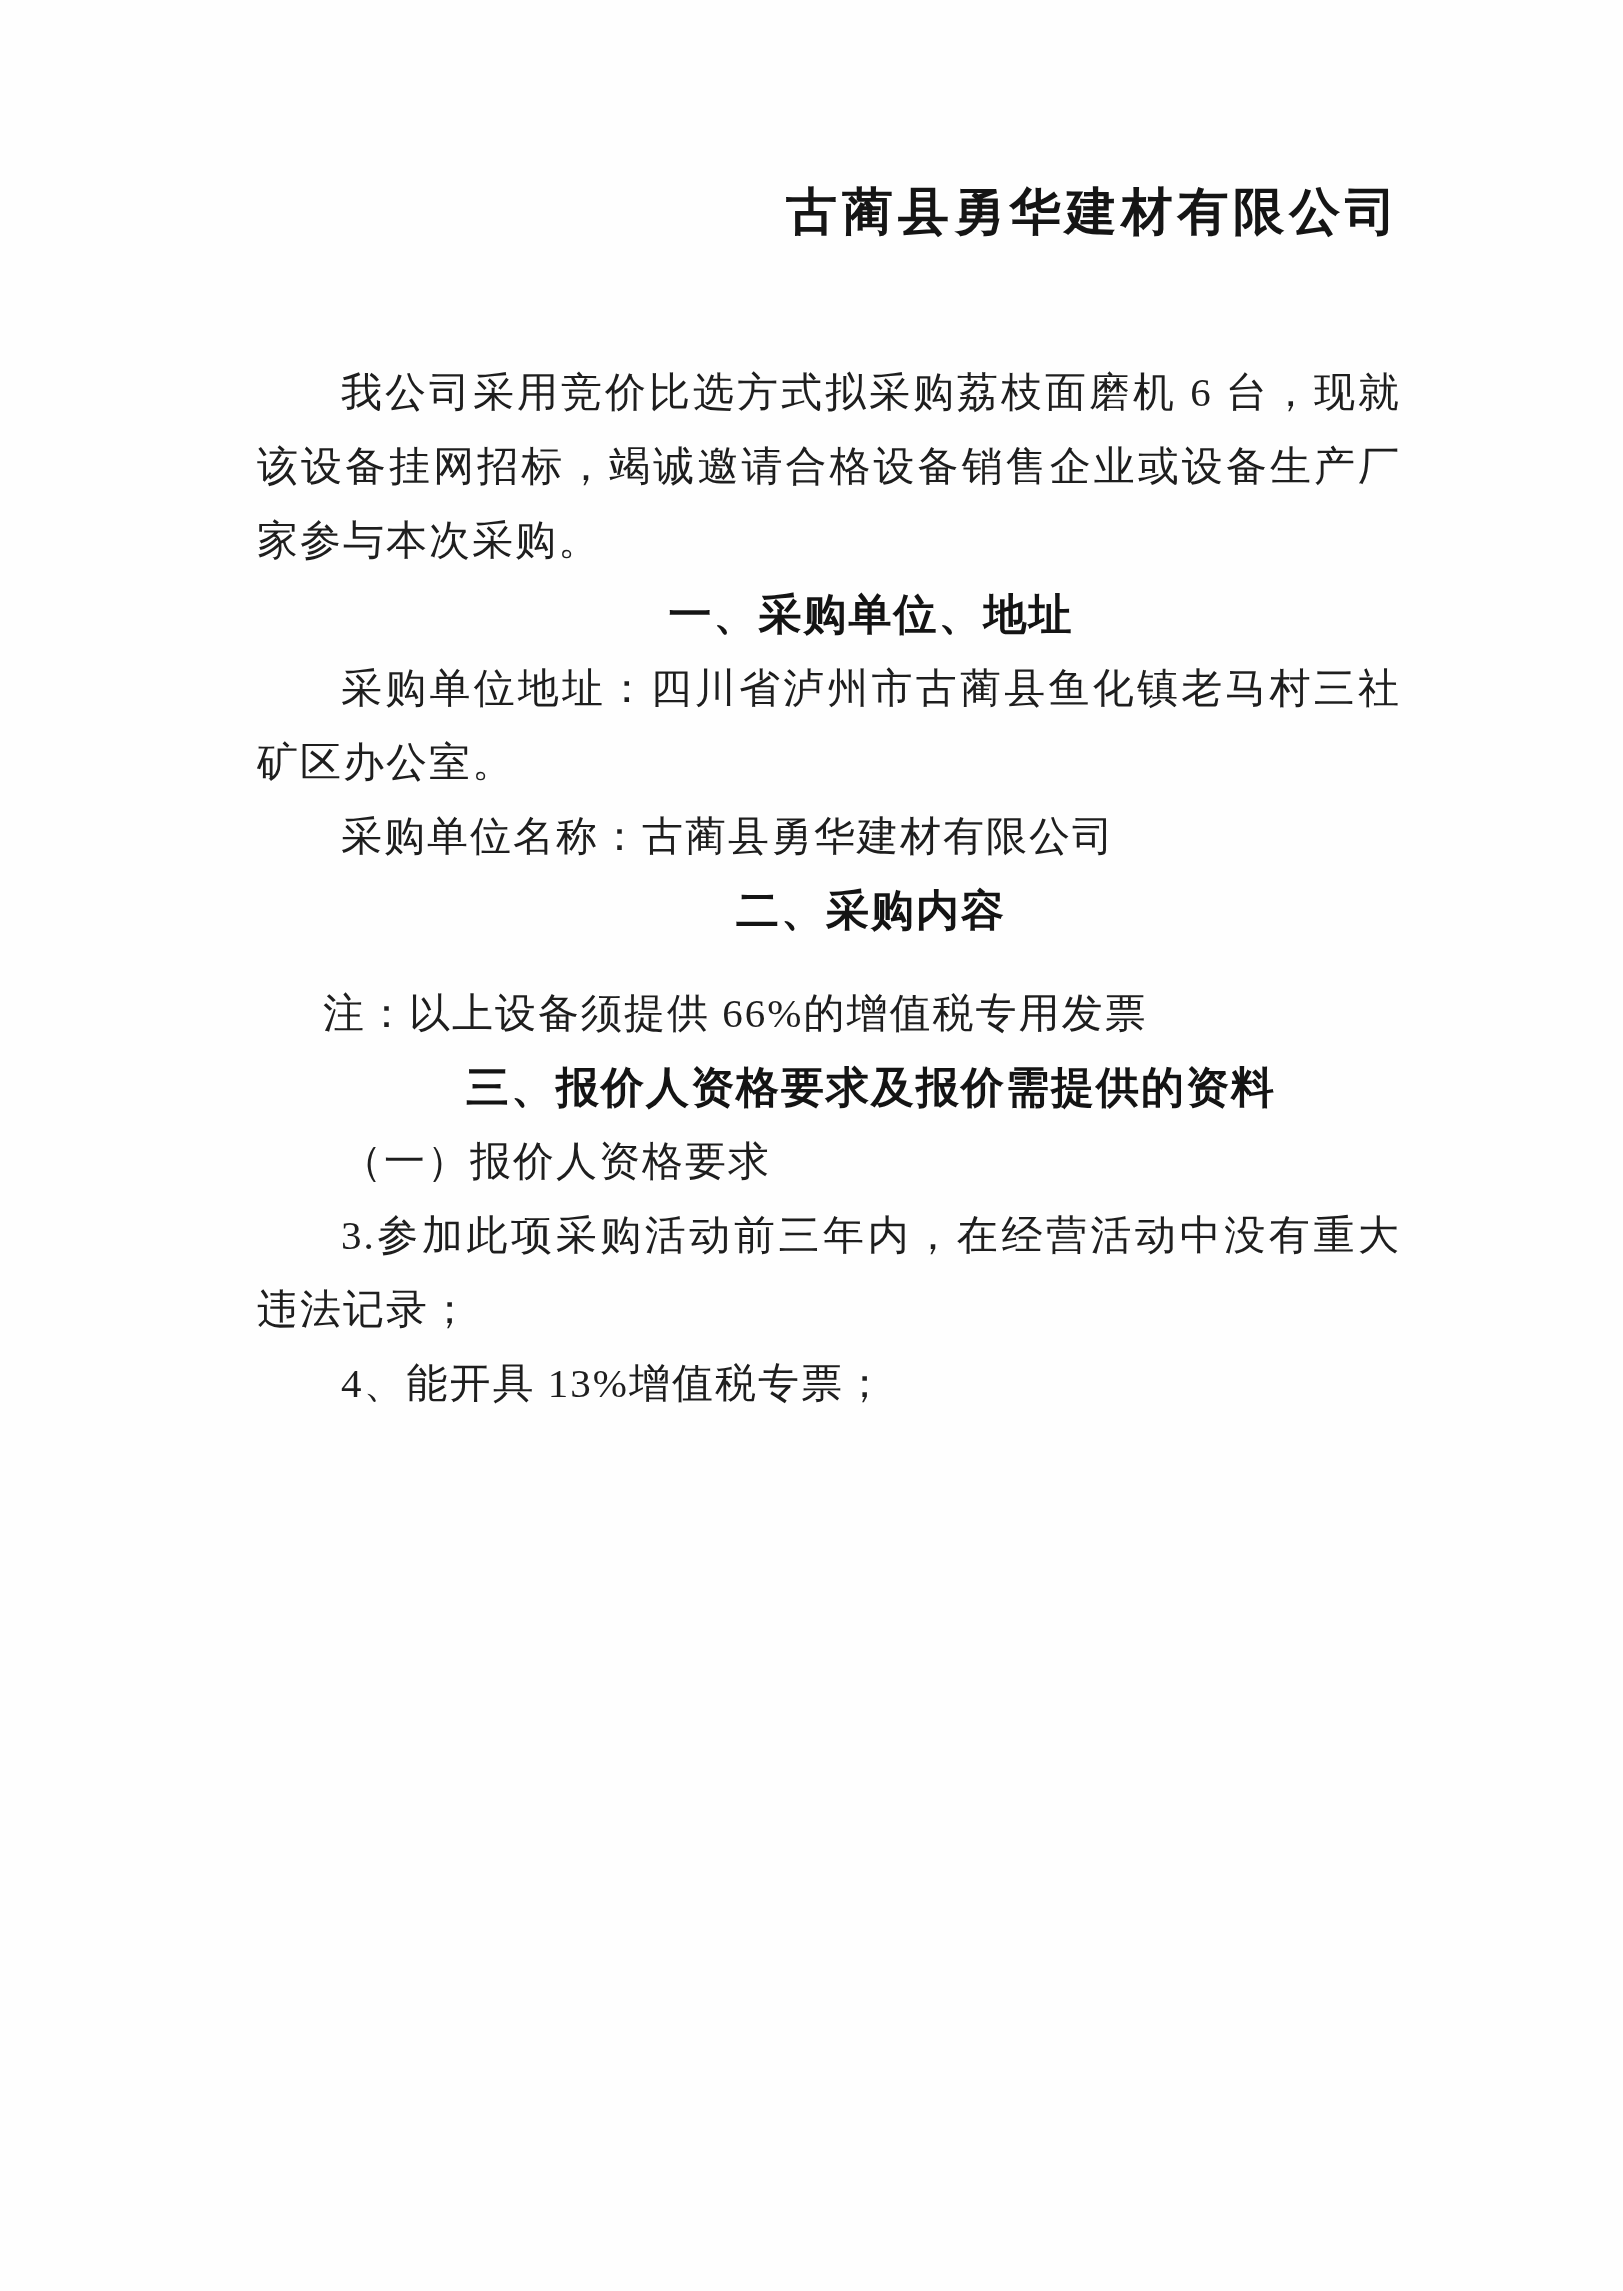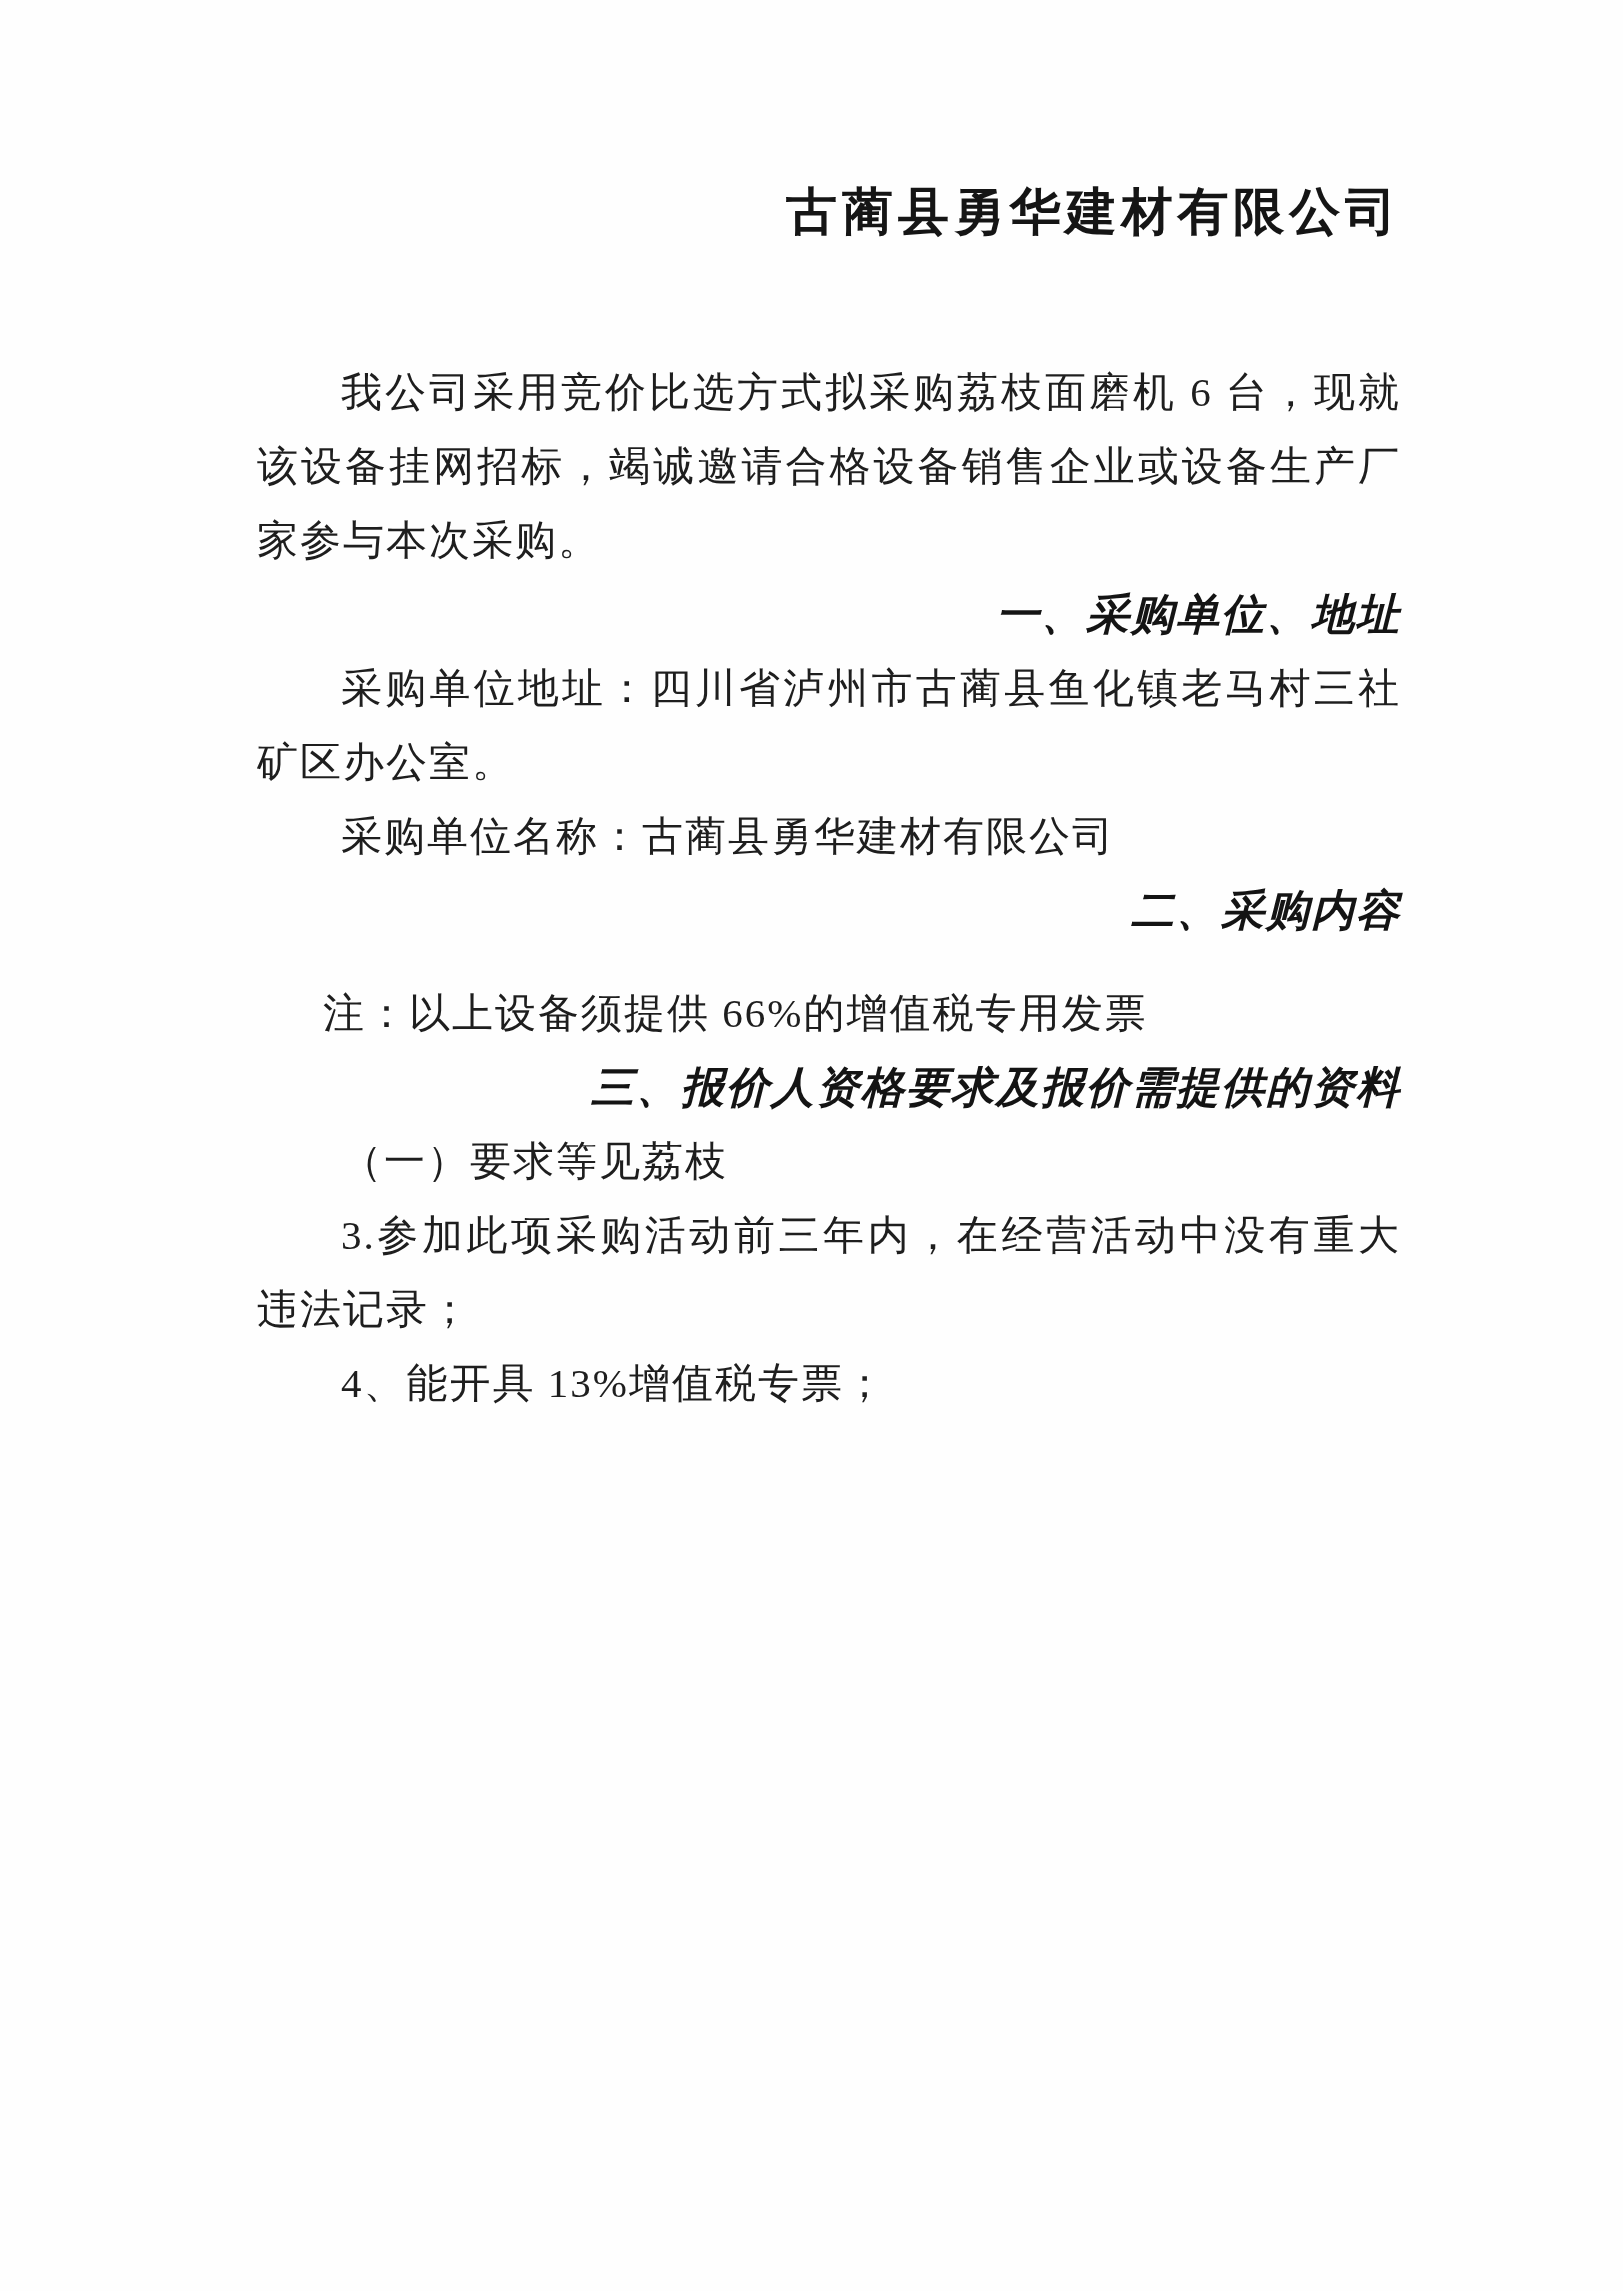--- a/index.html
+++ b/index.html
@@ -43,22 +43,21 @@
   .indent2 { text-indent: 84px; }
   .intro { margin-top: 108px; }
   .heading {
     font-family: "Liberation Sans", sans-serif;
     font-weight: bold;
     font-size: 43px;
     line-height: 74px;
     letter-spacing: 2px;
     text-indent: 84px;
     color: #141414;
-    text-align: right;
-    font-style: italic;
+    text-align: center;
   }
   
   table.content-table {
     border-collapse: collapse;
     table-layout: fixed;
     width: 1115px;
     margin-left: 12.7px;
     border: 2.9px solid #262626;
   }
   table.content-table td {
@@ -101,18 +100,18 @@
   <p class="heading">一、采购单位、地址</p>
   <p class="body-text indent2">采购单位地址：四川省泸州市古蔺县鱼化镇老马村三社矿区办公室。</p>
   <p class="body-text indent2">采购单位名称：古蔺县勇华建材有限公司</p>
 
   <p class="heading">二、采购内容</p>
 
 
   <p class="body-text note">注：以上设备须提供 66%的增值税专用发票</p>
 
   <p class="heading">三、报价人资格要求及报价需提供的资料</p>
-  <p class="body-text indent2">（一）要求等见荔枝</p>
+  <p class="body-text indent2">（一）报价人资格要求</p>
   <p class="body-text indent2">3.参加此项采购活动前三年内，在经营活动中没有重大违法记录；</p>
   <p class="body-text indent2">4、能开具 13%增值税专票；</p>
 
 </div>
 
 
 </body></html>

